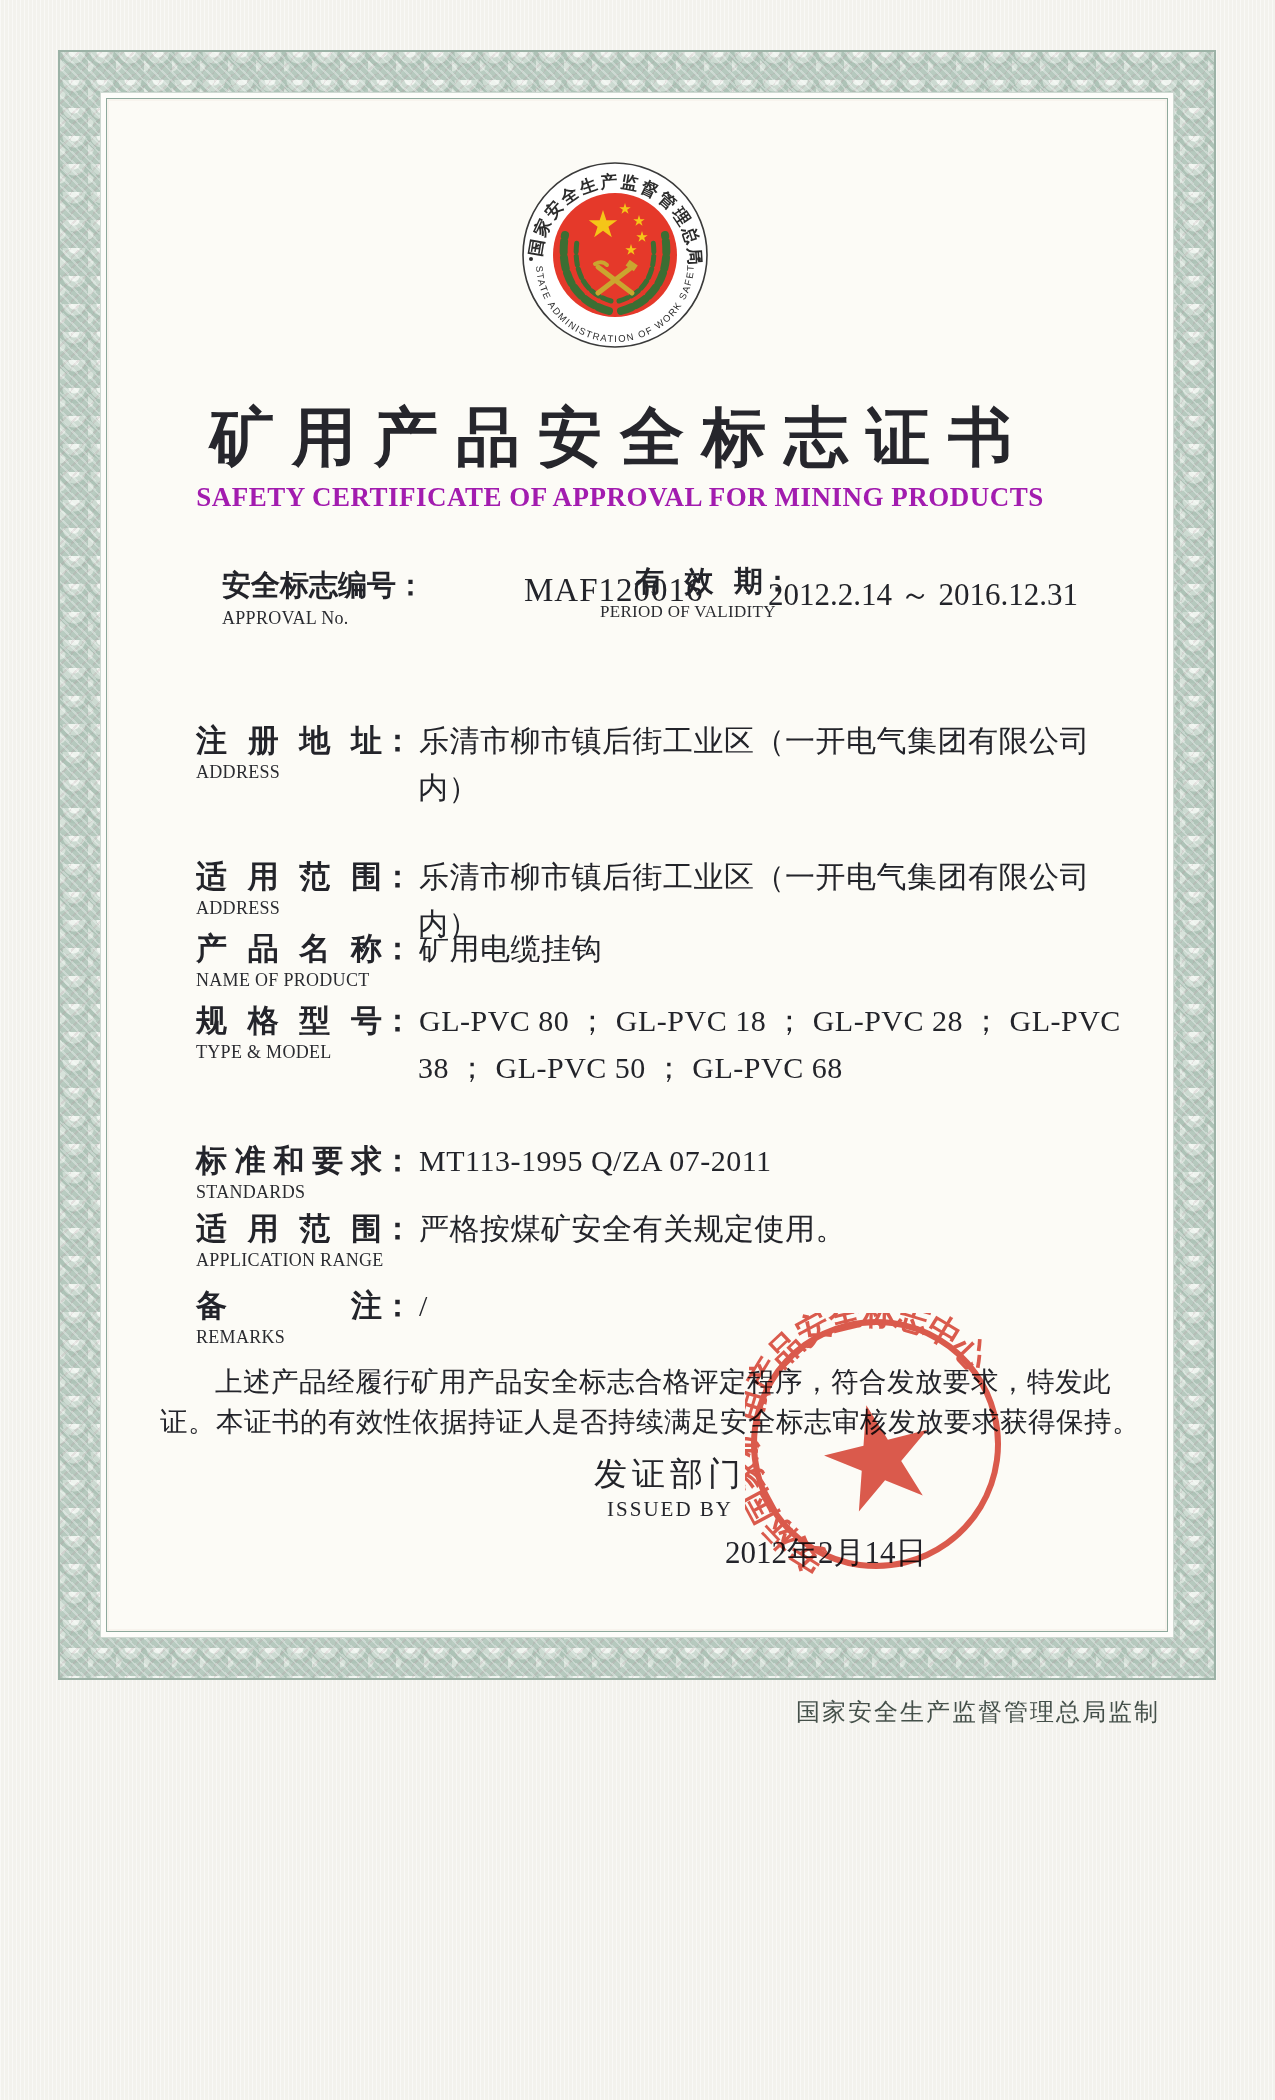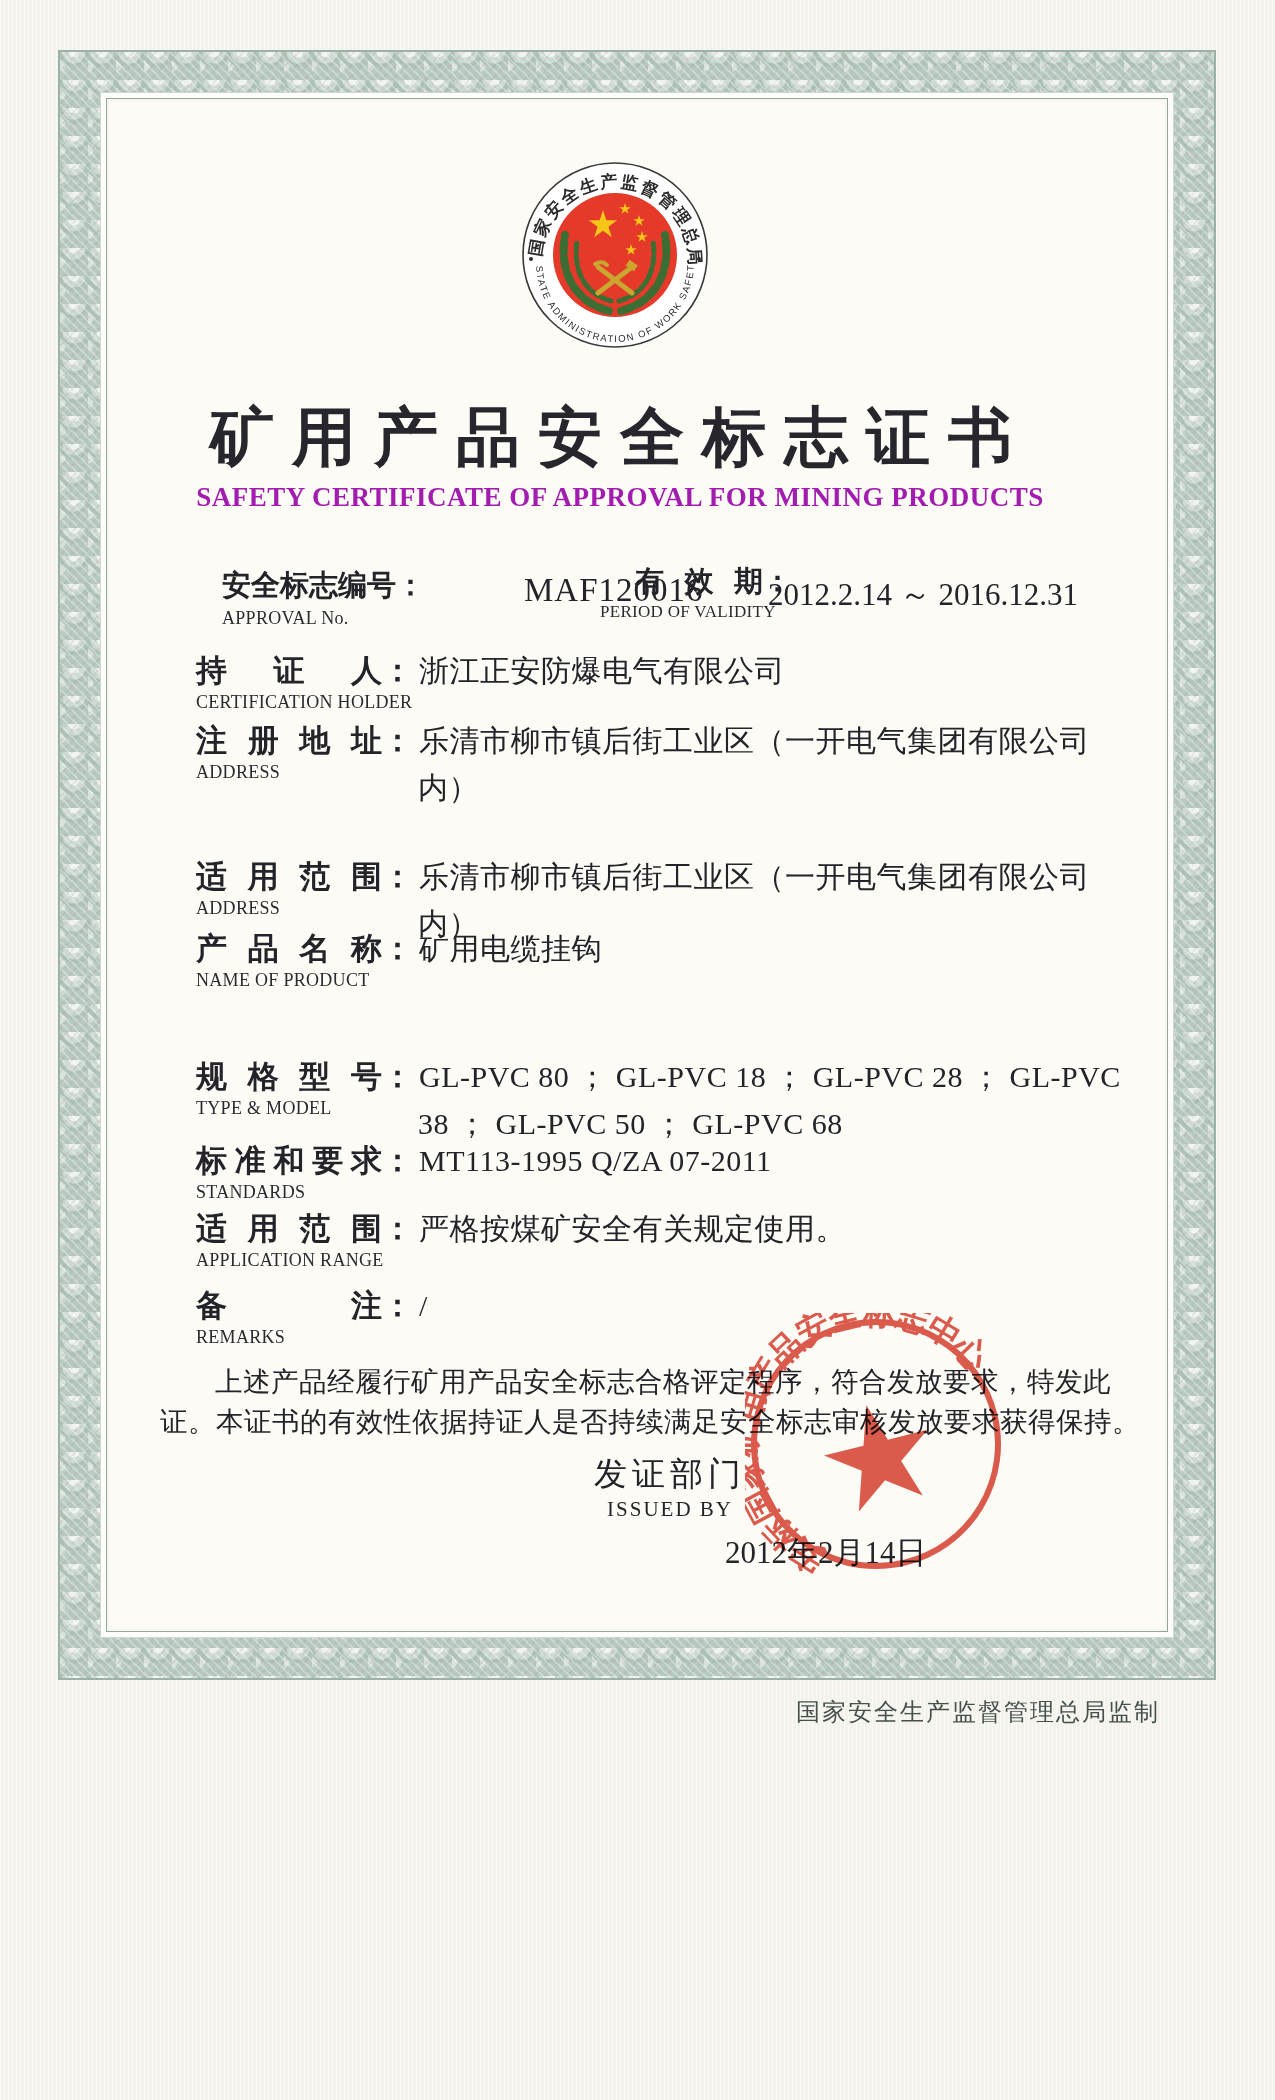--- a/index.html
+++ b/index.html
@@ -140,44 +140,40 @@
   <div class="title">矿用产品安全标志证书</div>
   <div class="subtitle">SAFETY CERTIFICATE OF APPROVAL FOR MINING PRODUCTS</div>
 
   <div class="ap-zh"><span>安全标志编号</span><span>：</span></div>
   <div class="ap-en en-l">APPROVAL No.</div>
   <div class="ap-no">MAF120016</div>
   <div class="vl-zh"><span class="jst">有效期</span><span>：</span></div>
   <div class="vl-en en-l">PERIOD OF VALIDITY</div>
   <div class="vl-val">2012.2.14 ～ 2016.12.31</div>
 
-  <div class="row" style="top:650px">
-    <span class="zl">持证人</span><span class="co">：</span><span class="val">浙江正安防爆电气有限公司</span>
-    <div class="en en-l">CERTIFICATION HOLDER</div>
-  </div>
 
   <div class="row" style="top:720px">
     <span class="zl">注册地址</span><span class="co">：</span><span class="val">乐清市柳市镇后街工业区（一开电气集团有限公司</span>
     <div class="val2">内）</div>
     <div class="en en-l">ADDRESS</div>
   </div>
 
 
   <div class="row" style="top:856px">
     <span class="zl">适用范围</span><span class="co">：</span><span class="val">乐清市柳市镇后街工业区（一开电气集团有限公司</span>
     <div class="val2">内）</div>
     <div class="en en-l">ADDRESS</div>
   </div>
 
   <div class="row" style="top:928px">
     <span class="zl">产品名称</span><span class="co">：</span><span class="val">矿用电缆挂钩</span>
     <div class="en en-l">NAME OF PRODUCT</div>
   </div>
 
-  <div class="row" style="top:1056px">
+  <div class="row" style="top:1000px">
     <span class="zl">规格型号</span><span class="co">：</span><span class="val">GL-PVC 80 ； GL-PVC 18 ； GL-PVC 28 ； GL-PVC</span>
     <div class="val2">38 ； GL-PVC 50 ； GL-PVC 68</div>
     <div class="en en-l">TYPE &amp; MODEL</div>
   </div>
 
   <div class="row" style="top:1140px">
     <span class="zl">标准和要求</span><span class="co">：</span><span class="val">MT113-1995 Q/ZA 07-2011</span>
     <div class="en en-l">STANDARDS</div>
   </div>
 

